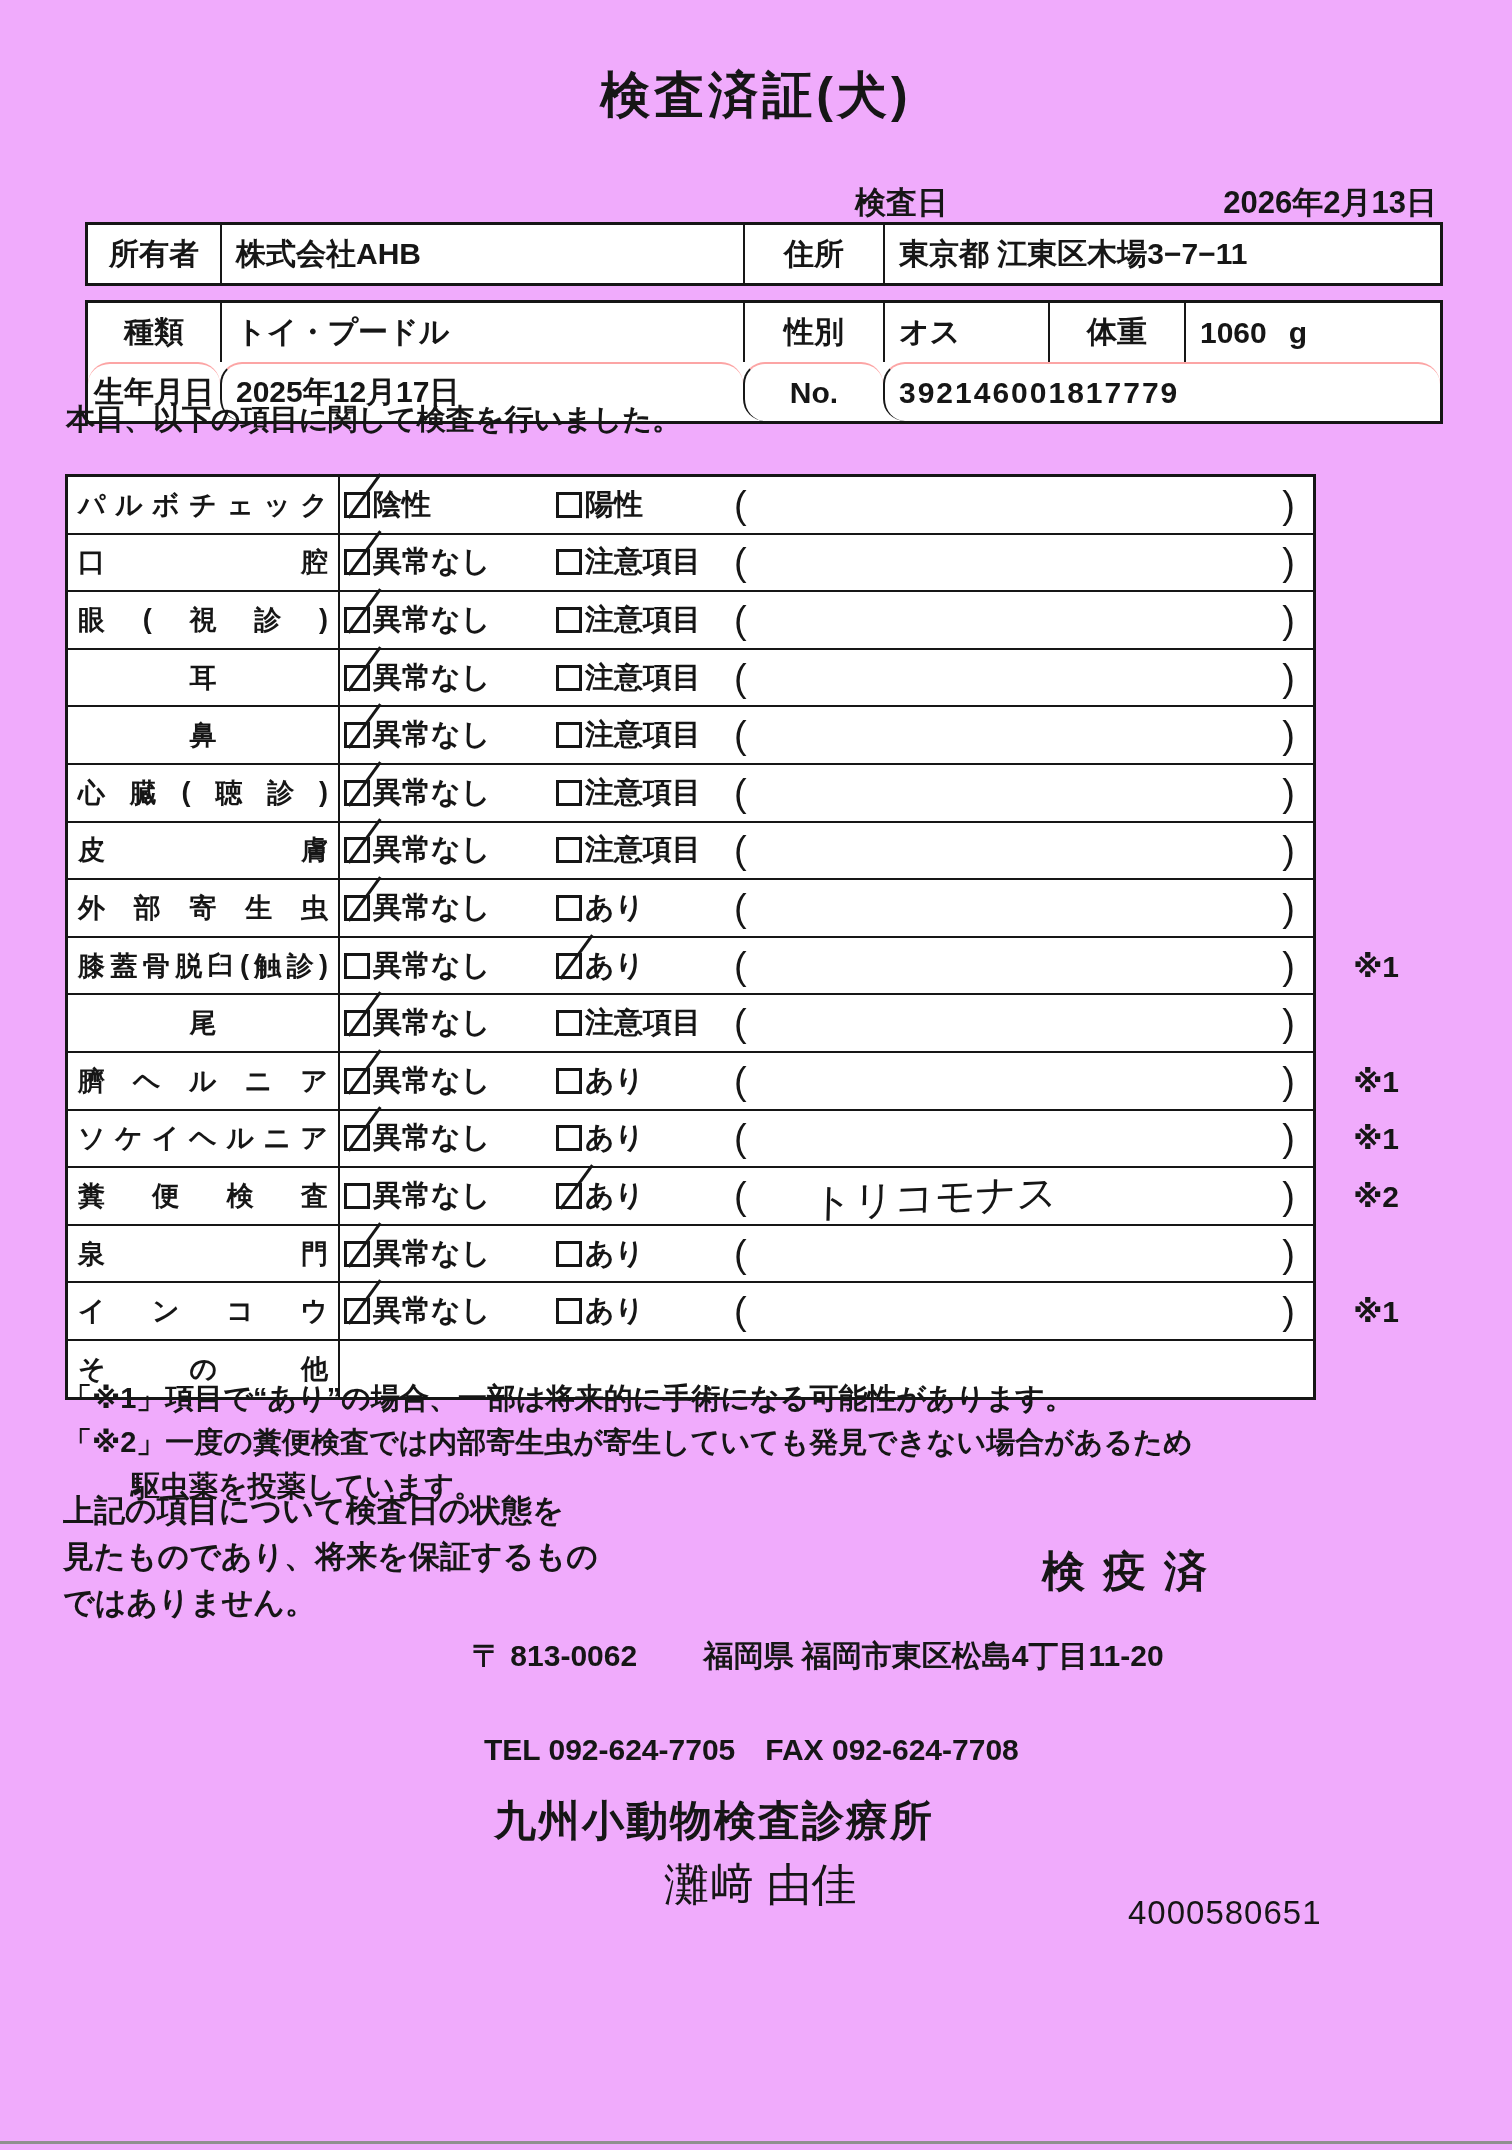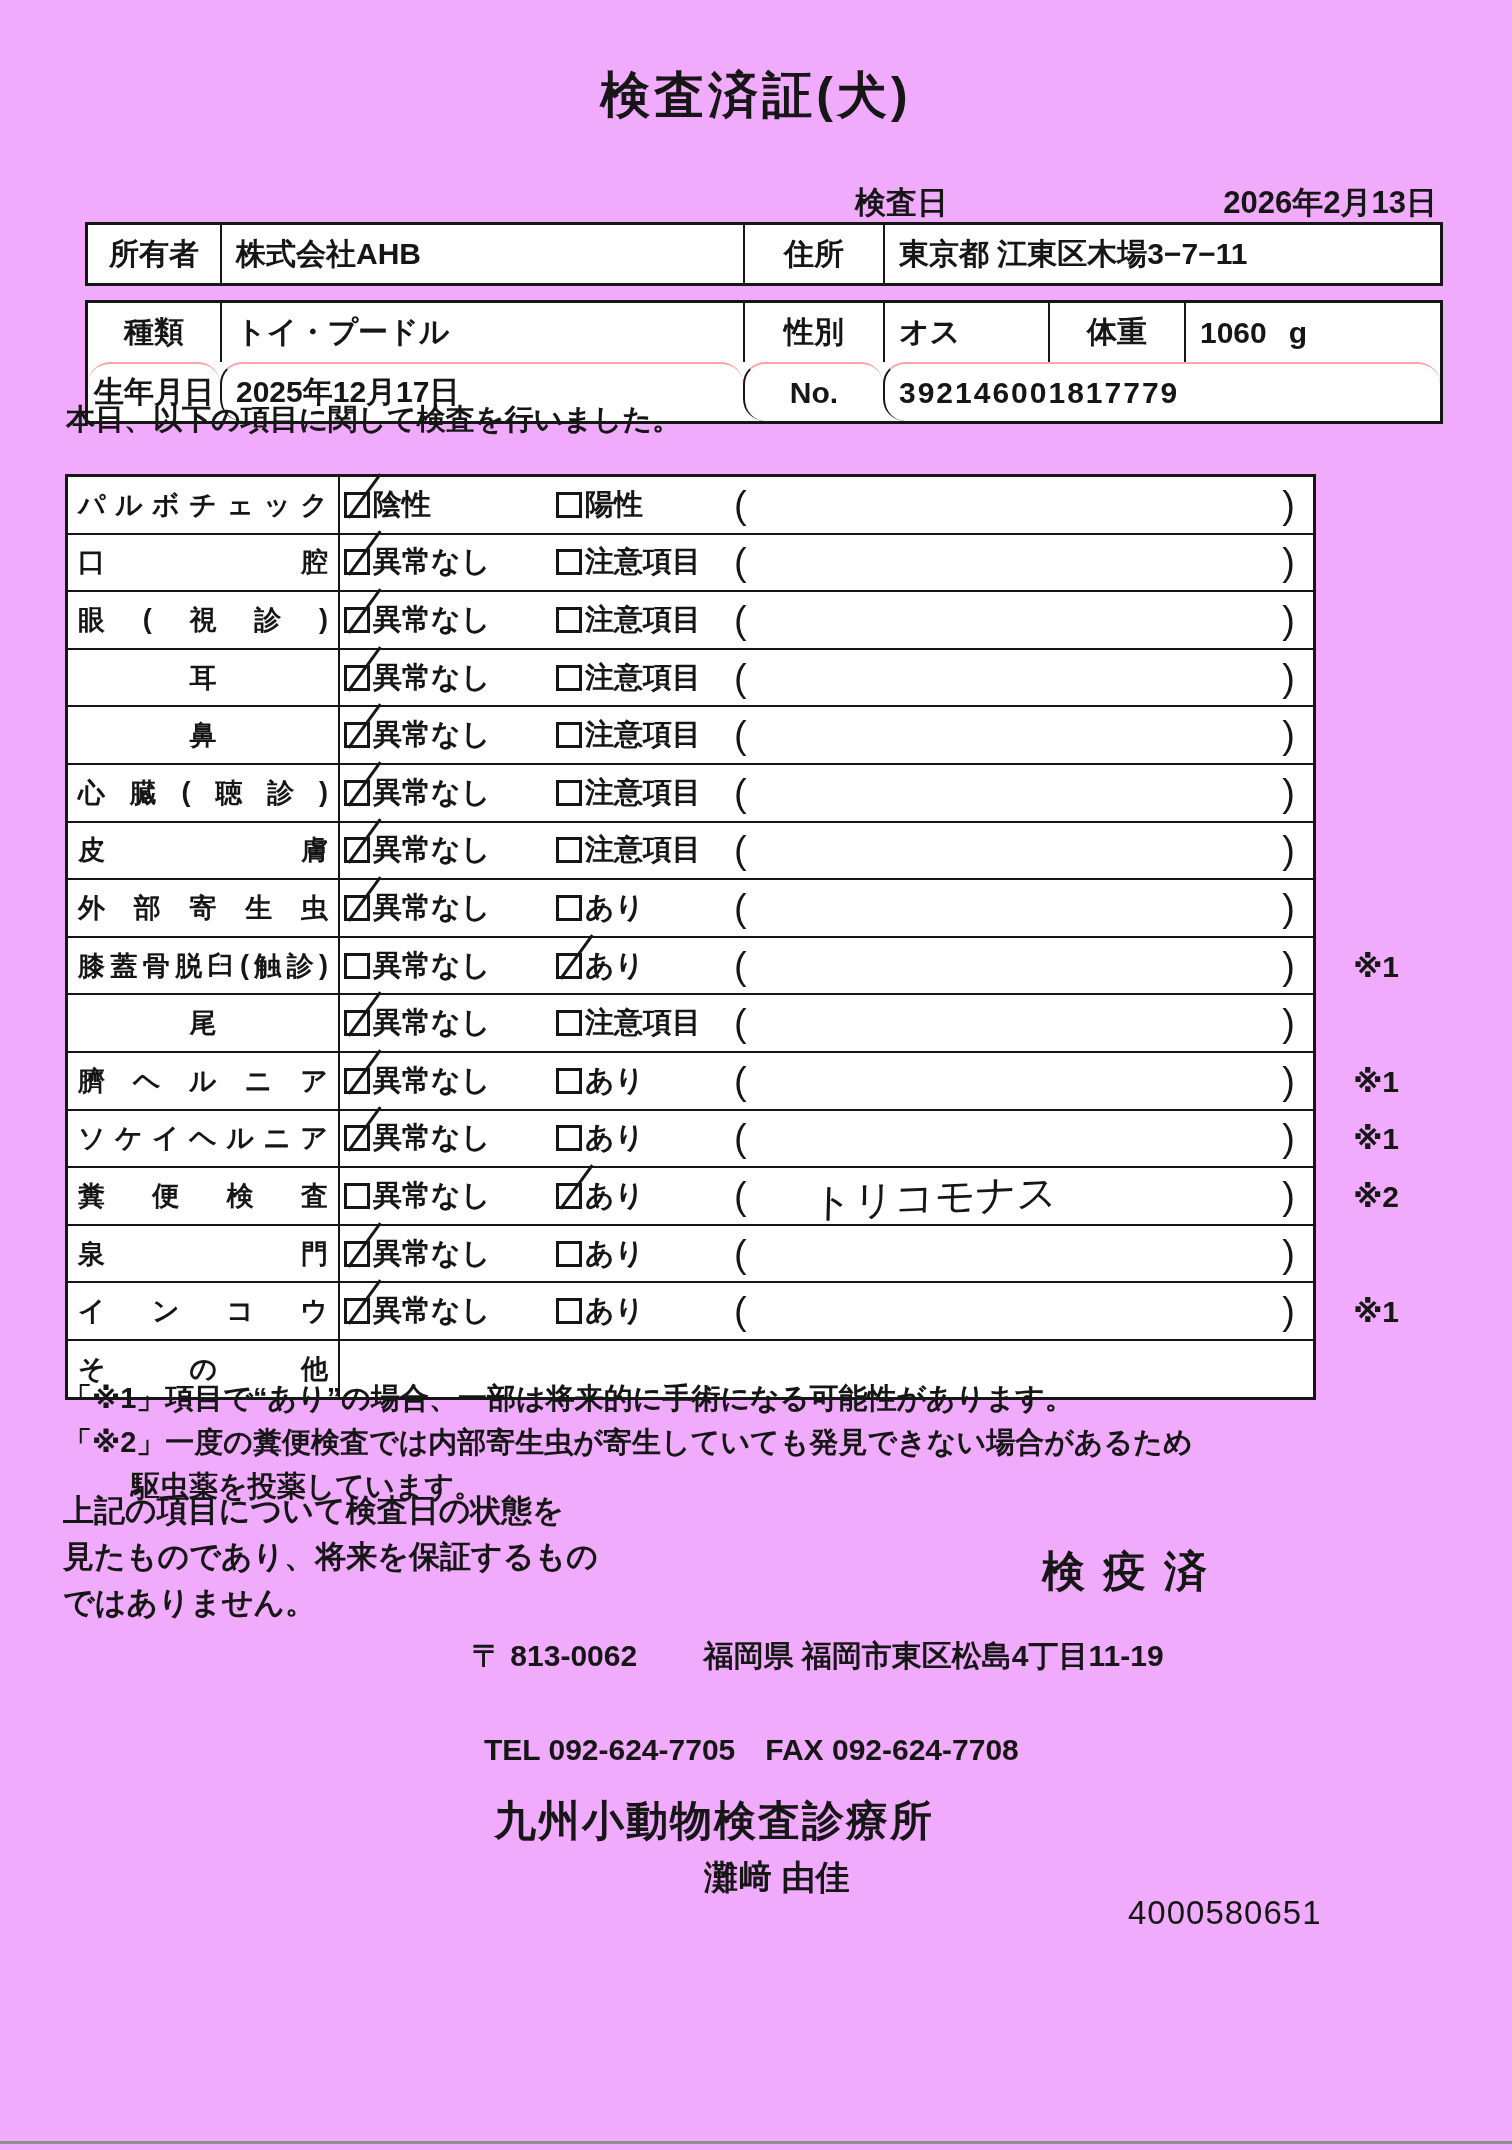--- a/index.html
+++ b/index.html
@@ -56,21 +56,21 @@
   .footnotes p{margin:0;line-height:44px;white-space:nowrap;}
   .footnotes p.indent{padding-left:68px;}
   .statement{position:absolute;left:63px;top:1488px;font-size:31px;font-weight:700;}
   .statement p{margin:0;line-height:46px;white-space:nowrap;}
   .stamp{position:absolute;left:1042px;top:1543px;font-size:43px;font-weight:600;letter-spacing:18px;white-space:nowrap;}
   
   .addr-line{position:absolute;left:472px;top:1636px;font-size:30px;font-weight:600;white-space:nowrap;}
   .addr-line .postal{margin-right:58px;}
   .tel-line{position:absolute;left:484px;top:1730px;font-size:30px;font-weight:600;white-space:nowrap;}
   .clinic-name{position:absolute;left:494px;top:1793px;font-size:42px;font-weight:600;letter-spacing:2px;white-space:nowrap;}
-  .examiner{position:absolute;left:704px;top:1855px;font-size:34px;font-weight:700;white-space:nowrap;}
+  .examiner{position:absolute;left:664px;top:1855px;font-size:45px;font-weight:400;white-space:nowrap;}
   .serial{position:absolute;left:1128px;top:1894px;font-size:33px;font-weight:500;letter-spacing:1px;}
   .scan-bottom{position:absolute;left:0;top:2141px;width:100%;height:3px;background:#8f8f8f;}
 </style>
 </head>
 <body>
 
 <div class="page">
 
   <div class="title">検査済証(犬)</div>
 
@@ -458,21 +458,21 @@
   <div class="statement">
     <p>上記の項目について検査日の状態を</p>
     <p>見たものであり、将来を保証するもの</p>
     <p>ではありません。</p>
   </div>
 
   <div class="stamp">検疫済</div>
 
   <div class="addr-line">
     <span class="postal">〒 813-0062</span>
-    <span>福岡県 福岡市東区松島4丁目11-19</span>
+    <span>福岡県 福岡市東区松島4丁目11-20</span>
   </div>
   <div class="tel-line">TEL 092-624-7705　FAX 092-624-7708</div>
   <div class="clinic-name">九州小動物検査診療所</div>
   <div class="examiner">灘﨑 由佳</div>
   <div class="serial">4000580651</div>
 
   <div class="scan-bottom"></div>
 </div>
 
 </body></html>

